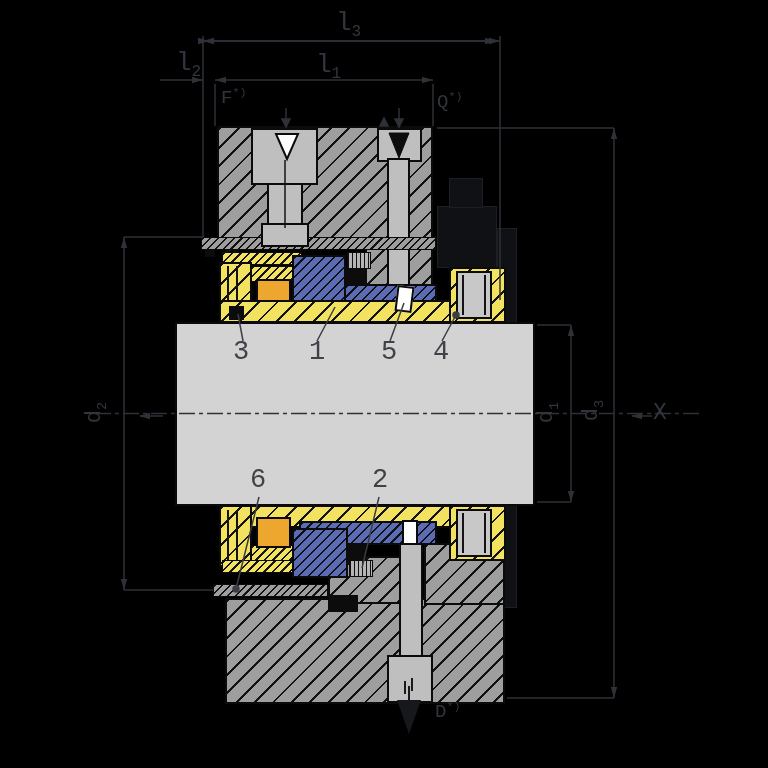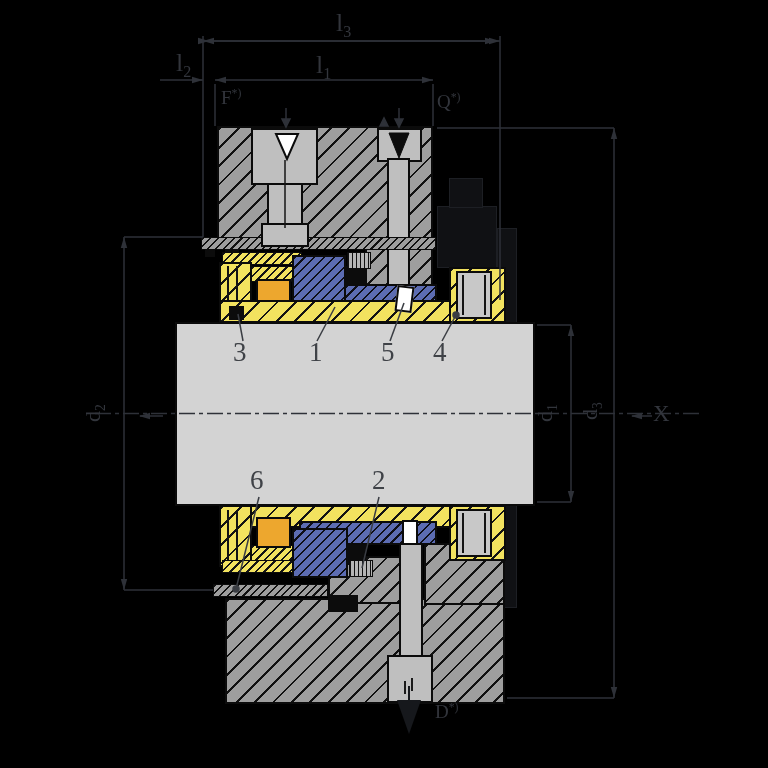--- a/index.html
+++ b/index.html
@@ -1,17 +1,17 @@
 <!DOCTYPE html>
 <html><head>
 <meta charset="utf-8">
 <style>
   html,body{margin:0;padding:0;background:#000;}
   #canvas{position:relative;width:768px;height:768px;background:#000;overflow:hidden;
-          font-family:Liberation Serif, serif;}
+          font-family:Liberation Mono, monospace;}
   .abs{position:absolute;box-sizing:border-box;}
   
   .hg{background:#9e9e9e repeating-linear-gradient(135deg,#111 0px,#111 2px,transparent 2px,transparent 13px);border:2px solid #0b0b0b;}
   .hy{background:#f2e25f repeating-linear-gradient(135deg,#141414 0px,#141414 2px,transparent 2px,transparent 13px);border:2px solid #0b0b0b;}
   .hyf{background:#f2e25f repeating-linear-gradient(135deg,#141414 0px,#141414 1.5px,transparent 1.5px,transparent 6px);border:1.5px solid #0b0b0b;}
   .hb{background:#5c6cb2 repeating-linear-gradient(135deg,#0e0e16 0px,#0e0e16 1.5px,transparent 1.5px,transparent 7px);border:2px solid #0b0b0b;}
   .hf{background:#9e9e9e repeating-linear-gradient(135deg,#111 0px,#111 1.5px,transparent 1.5px,transparent 5.5px);border:1.5px solid #0b0b0b;}
   .co{background:#eda72e repeating-linear-gradient(45deg,#4f3a05 0px,#4f3a05 1.5px,transparent 1.5px,transparent 7px),
                 repeating-linear-gradient(135deg,#4f3a05 0px,#4f3a05 1.5px,transparent 1.5px,transparent 7px);
       background-color:#eda72e;border:2px solid #0b0b0b;}

